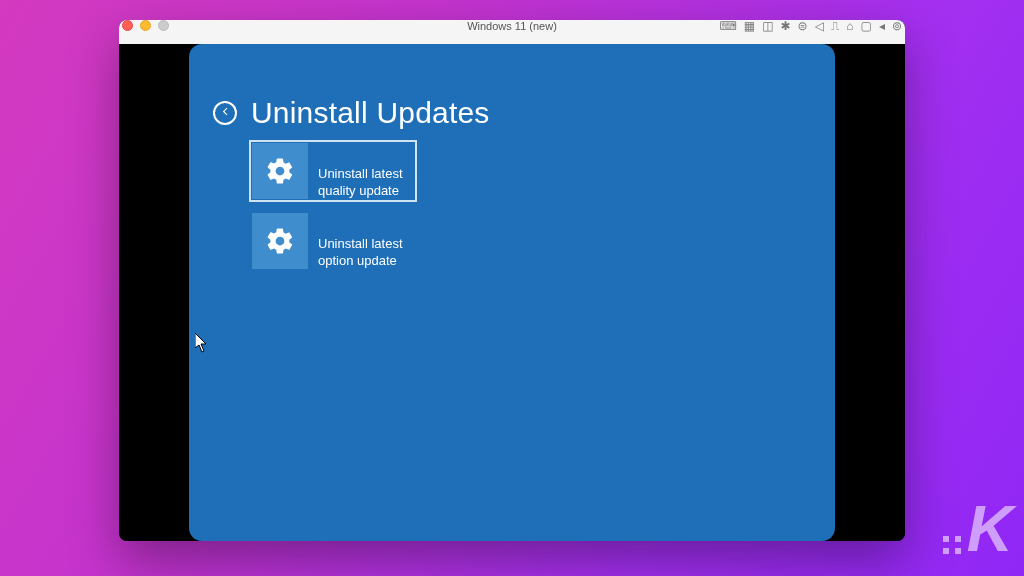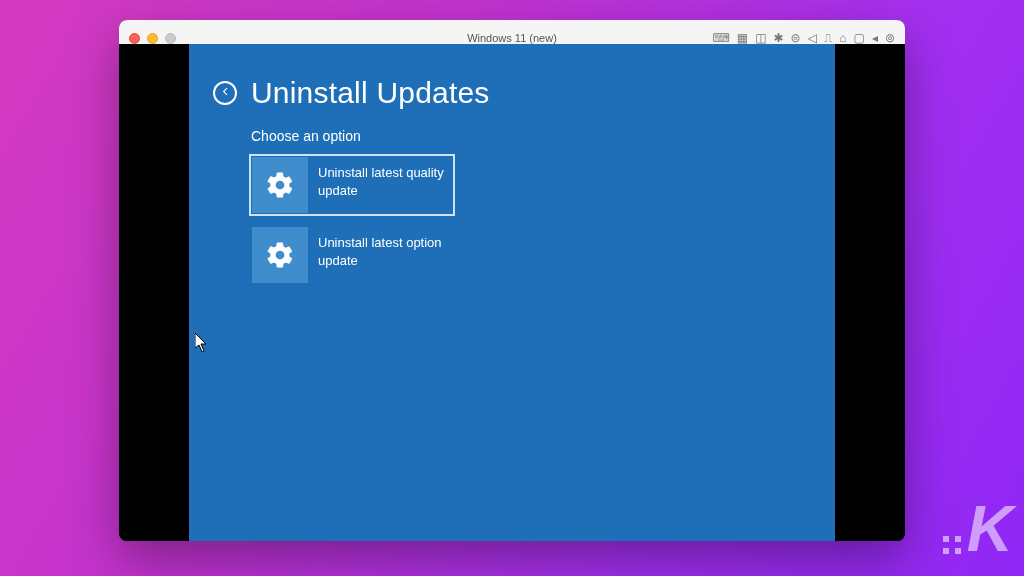--- a/index.html
+++ b/index.html
@@ -9,21 +9,21 @@
       font-family:"Segoe UI",-apple-system,BlinkMacSystemFont,sans-serif;
       position:relative; overflow:hidden;
     }
     .mac-window {
       position:absolute; left:119px; top:20px; width:786px; height:521px;
       background:#000; border-radius:8px; overflow:hidden;
       box-shadow:0 20px 50px rgba(0,0,0,0.35);
     }
     .titlebar {
       height:24px; background:#f5f5f5;
-      display:flex; align-items:flex-end; padding:0 10px;
+      display:flex; align-items:flex-start; padding:0 3px;
       position:relative;
     }
     .traffic { display:flex; gap:7px; }
     .dot { width:11px; height:11px; border-radius:50%; }
     .dot.red { background:#ff5f57; border:0.5px solid #e1493f; }
     .dot.yel { background:#febc2e; border:0.5px solid #e0a428; }
     .dot.grey { background:#ccc; border:0.5px solid #bbb; }
     .win-title {
       position:absolute; left:0; right:0; text-align:center;
       font-size:11px; color:#555; font-weight:400;
@@ -32,35 +32,36 @@
       margin-left:auto; display:flex; gap:7px; align-items:center;
       color:#777; position:relative; z-index:2;
     }
     .tray span { font-size:12px; line-height:1; display:inline-block; }
     .vm-viewport {
       position:absolute; left:0; top:24px; right:0; bottom:0; background:#000;
     }
     .winre {
       position:absolute; left:70px; right:70px; top:0; bottom:0;
       background:#1e6fb7;
-      padding:32px 22px 20px 24px;
+      padding:52px 22px 20px 24px;
       color:#fff;
+      border-radius:13px;
     }
     .heading-row { display:flex; align-items:center; gap:14px; }
     .back-circle {
       width:24px; height:24px; border:2px solid #fff; border-radius:50%;
       display:flex; align-items:center; justify-content:center;
       flex-shrink:0;
     }
     .back-circle svg { width:13px; height:13px; fill:#fff; }
     .page-title { font-size:30px; font-weight:300; letter-spacing:0.2px; }
     .subtitle { margin-left:38px; margin-top:18px; font-size:14px; font-weight:400; }
     .options { margin-left:38px; margin-top:12px; display:flex; flex-direction:column; gap:12px; }
     .option-tile {
-      width:202px; height:58px; display:flex; align-items:flex-start;
+      width:164px; height:58px; display:flex; align-items:flex-end;
       cursor:pointer;
     }
     .option-tile.selected { outline:2px solid #cfe3f3; outline-offset:0; }
     .tile-icon {
       width:56px; height:56px; margin:1px 0 1px 1px; background:#3f8dcd;
       display:flex; align-items:center; justify-content:center; flex-shrink:0;
     }
     .tile-icon svg { width:30px; height:30px; fill:#fff; }
     .tile-label {
       padding:8px 8px 0 10px; font-size:13px; line-height:1.35; font-weight:400;
@@ -114,21 +115,20 @@
         <div class="back-circle">
           <span>
             <svg viewBox="0 0 24 24">
                 <path d="M14 5l-7 7 7 7 1.5-1.5L10 12l5.5-5.5z"></path>
               </svg>
           </span>
         </div>
         <div class="page-title">Uninstall Updates</div>
       </div>
 
-      <div class="subtitle">Choose an option</div>
 
       <div class="options">
         <div class="option-tile selected">
           <div class="tile-icon">
             <svg viewBox="0 0 24 24">
                 <path d="M19.4 13a7.8 7.8 0 0 0 .1-1 7.8 7.8 0 0 0-.1-1l2.1-1.6a.5.5 0 0 0 .1-.7l-2-3.4a.5.5 0 0 0-.6-.2l-2.5 1a7.6 7.6 0 0 0-1.7-1l-.4-2.6A.5.5 0 0 0 13.9 2h-4a.5.5 0 0 0-.5.4L9 5a7.6 7.6 0 0 0-1.7 1l-2.5-1a.5.5 0 0 0-.6.2l-2 3.4a.5.5 0 0 0 .1.7L4.4 11a7.8 7.8 0 0 0-.1 1 7.8 7.8 0 0 0 .1 1l-2.1 1.6a.5.5 0 0 0-.1.7l2 3.4a.5.5 0 0 0 .6.2l2.5-1a7.6 7.6 0 0 0 1.7 1l.4 2.6a.5.5 0 0 0 .5.4h4a.5.5 0 0 0 .5-.4l.4-2.6a7.6 7.6 0 0 0 1.7-1l2.5 1a.5.5 0 0 0 .6-.2l2-3.4a.5.5 0 0 0-.1-.7ZM12 15.5A3.5 3.5 0 1 1 15.5 12 3.5 3.5 0 0 1 12 15.5Z"></path>
               </svg>
           </div>
           <div class="tile-label">Uninstall latest quality update</div>
         </div>

